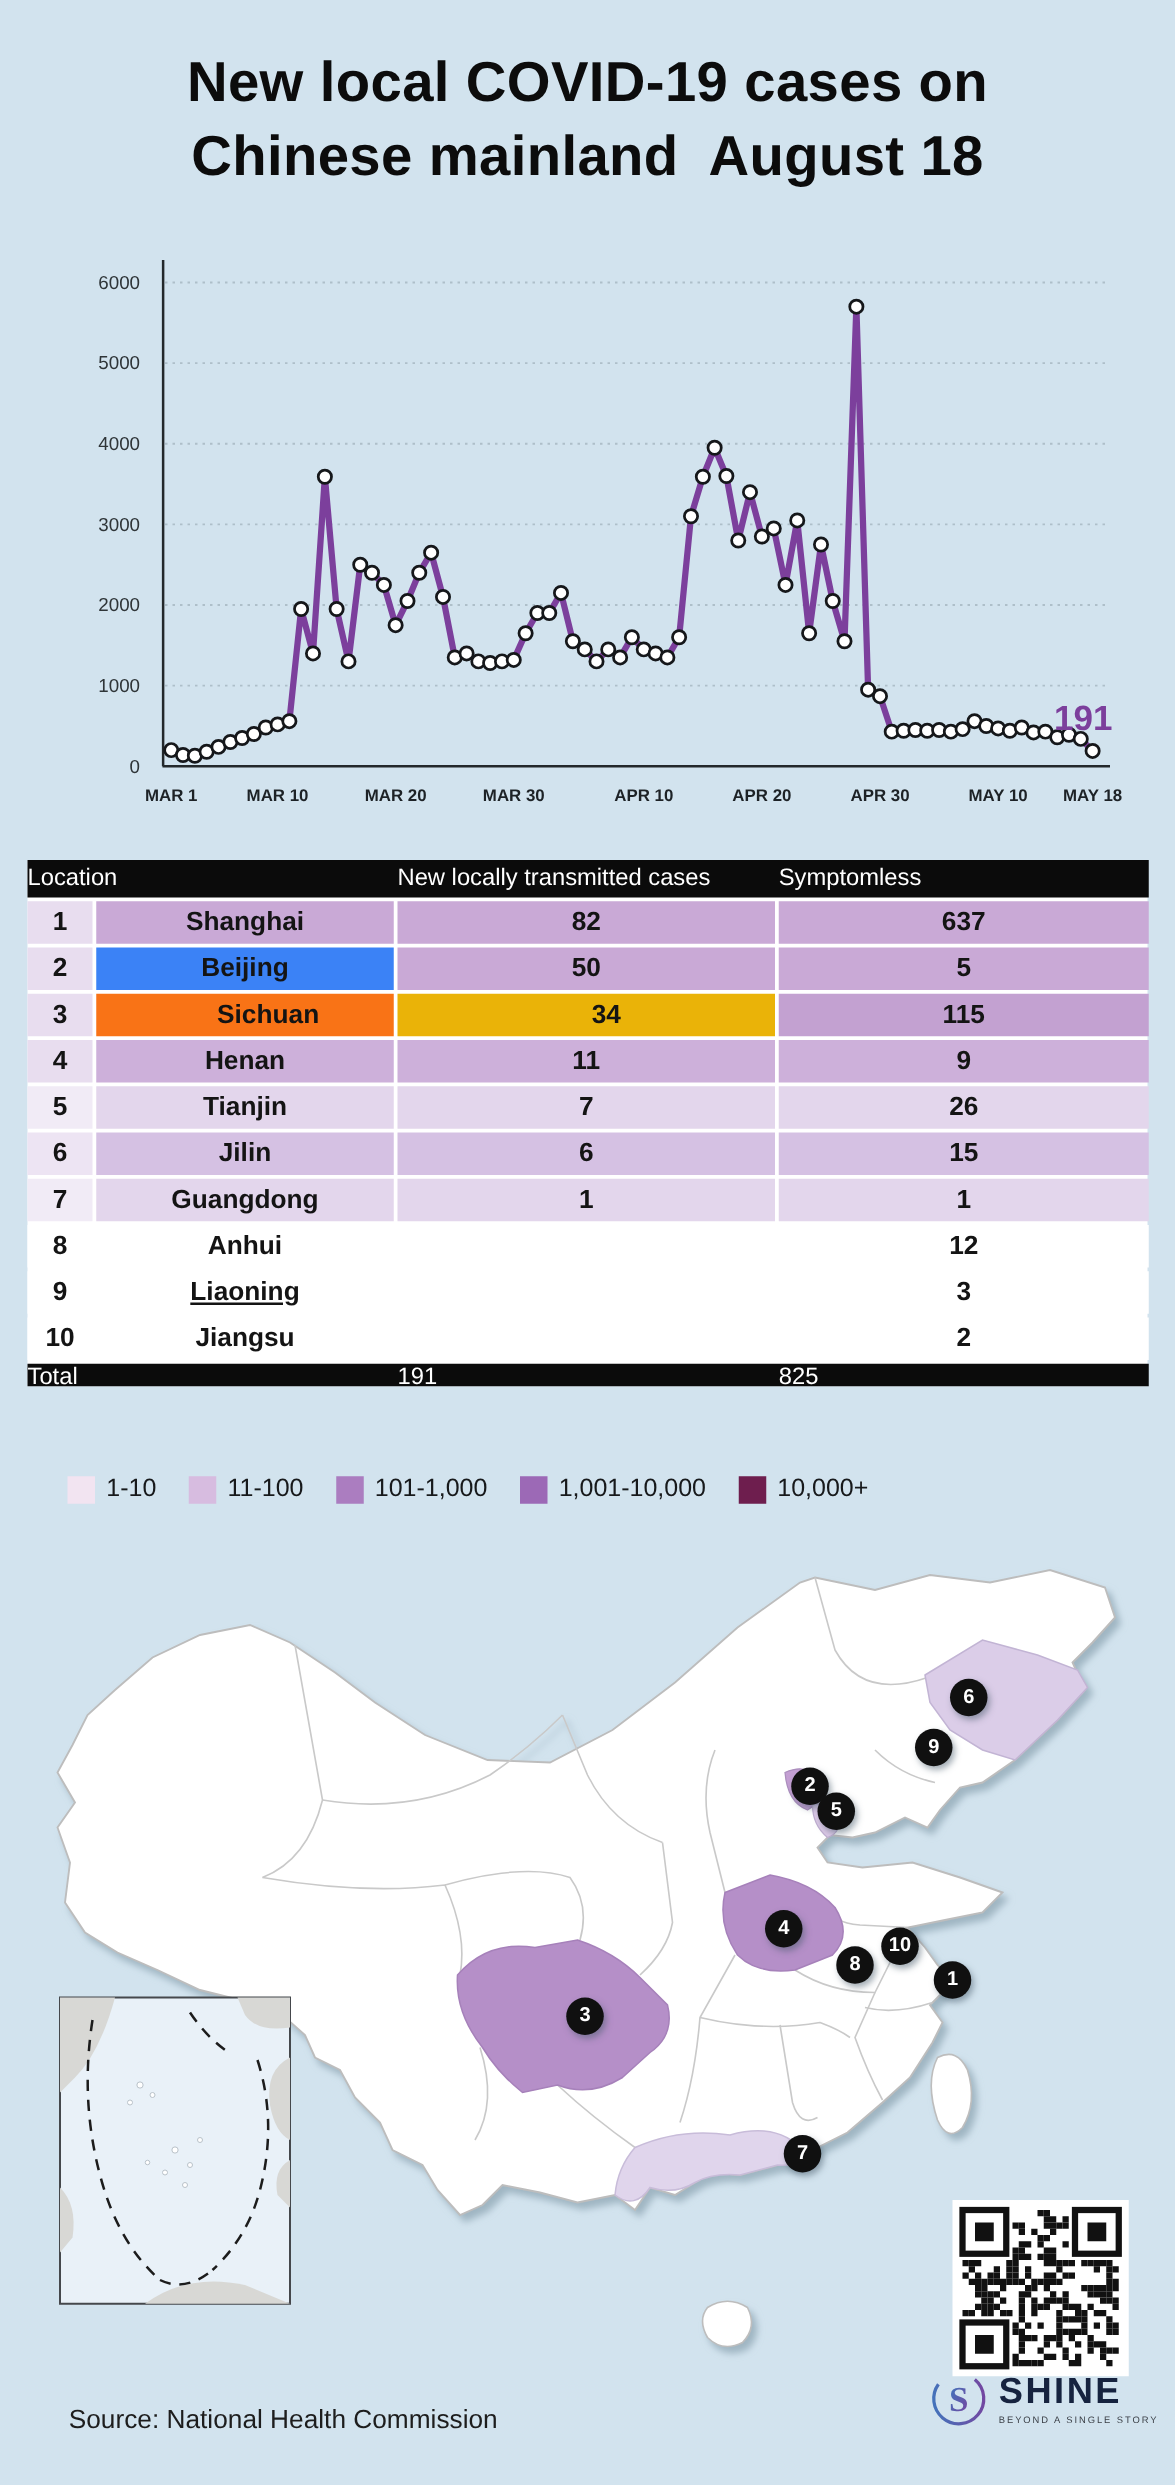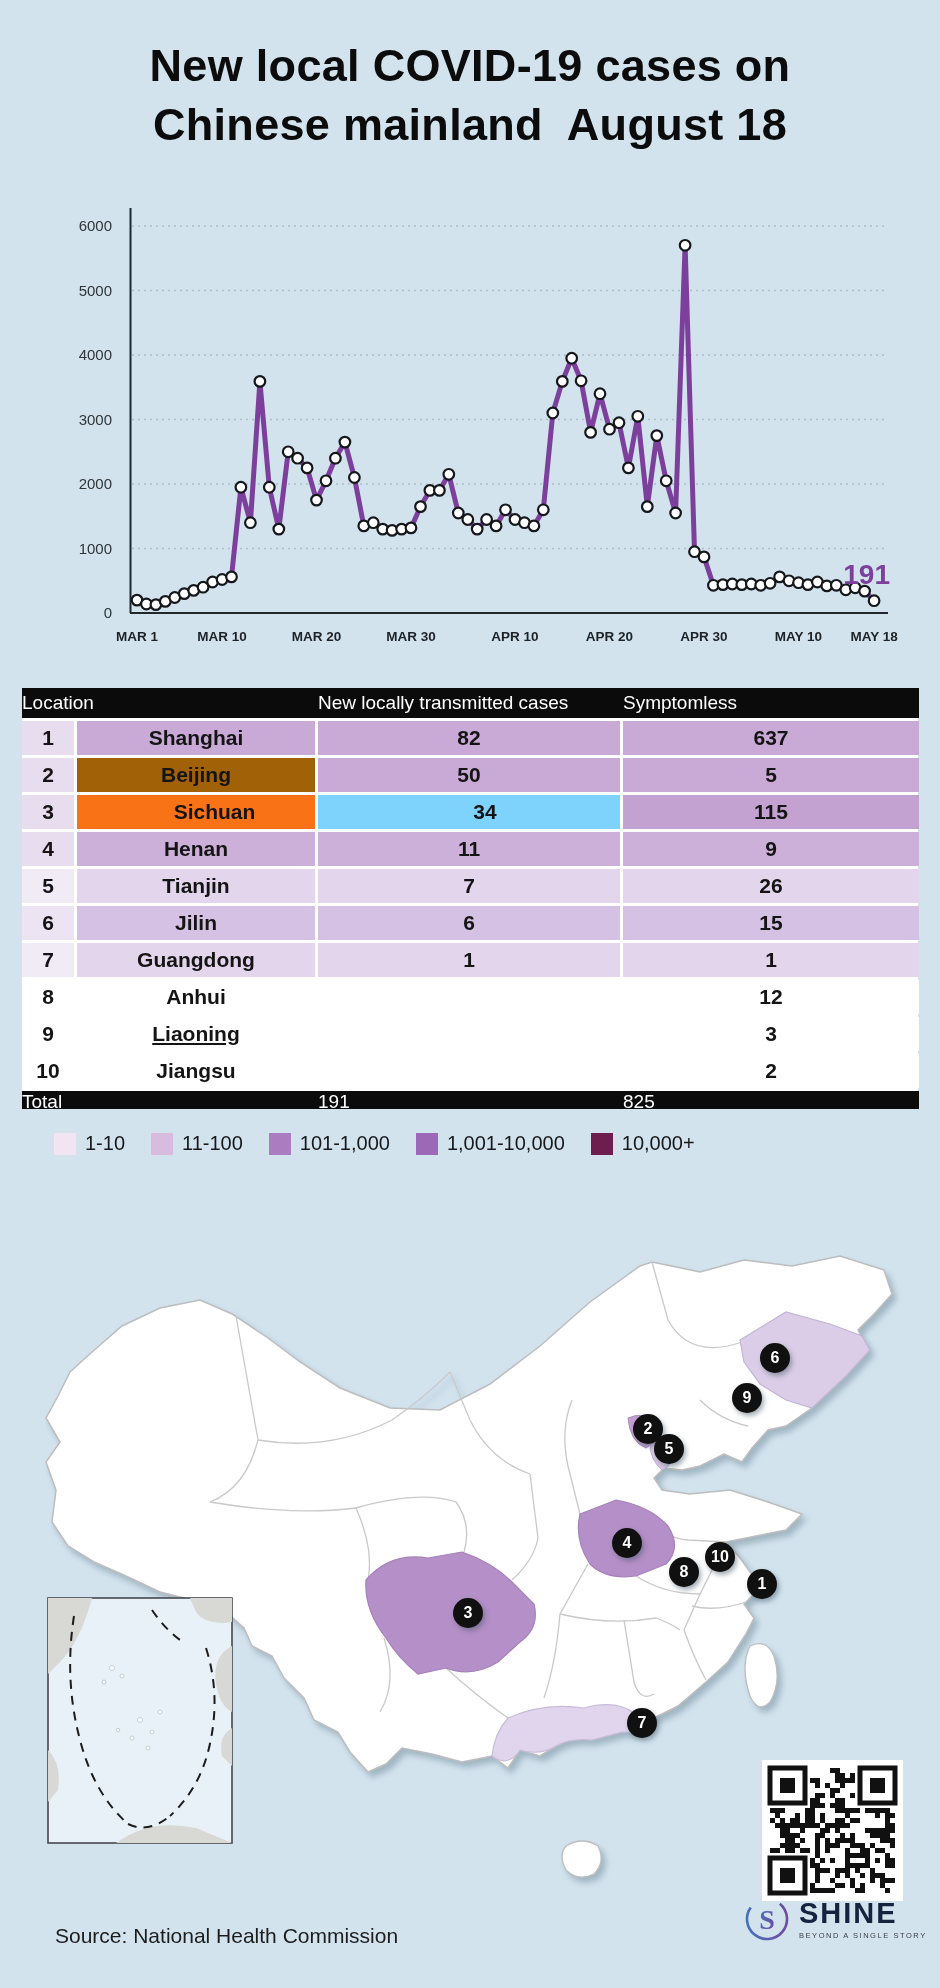--- a/index.html
+++ b/index.html
@@ -23,21 +23,21 @@
                grid-template-columns:52px 238px 302px 296px;gap:3px;background:#ffffff;}
   .t-bar{grid-column:1/5;background:#0b0b0b;color:#fff;display:grid;
          grid-template-columns:52px 238px 302px 296px;gap:3px;align-items:center;}
   .t-bar.head{height:30px;}
   .t-bar.foot{height:18px;}
   .t-bar .h{text-align:left;font-size:19px;}
   .span2{grid-column:1/3;}
   .cell{height:34px;display:flex;align-items:center;justify-content:center;
         font-size:21px;font-weight:600;color:#141414;}
   
-  .legend{position:absolute;left:54px;top:1132px;display:flex;align-items:flex-end;gap:26px;}
+  .legend{position:absolute;left:54px;top:1180px;display:flex;align-items:flex-end;gap:26px;}
   .leg-item{display:flex;align-items:center;gap:9px;font-size:20px;color:#17191b;}
   .leg-swatch{width:22px;height:22px;}
   
   #map-svg{position:absolute;left:0;top:1250px;width:940px;height:640px;}
   .map-marker{position:absolute;width:30px;height:30px;border-radius:50%;background:#101010;
               color:#fff;display:flex;align-items:center;justify-content:center;
               font-size:16px;font-weight:bold;box-shadow:2px 3px 5px rgba(70,90,105,.5);}
   #qr{position:absolute;left:762px;top:1760px;width:141px;height:141px;background:#fff;}
   
   .source{position:absolute;left:55px;top:1924px;font-size:21px;color:#1d1d1d;}
@@ -169,26 +169,26 @@
       <div class="h span2">Location</div>
       <div class="h">New locally transmitted cases</div>
       <div class="h">Symptomless</div>
     </div>
 
   <div class="cell" style="background: rgb(232, 221, 239);">1</div>
       <div class="cell" style="background: rgb(201, 169, 214);">Shanghai</div>
       <div class="cell" style="background: rgb(201, 169, 214);">82</div>
       <div class="cell" style="background: rgb(201, 169, 214);">637</div>
       <div class="cell" style="background: rgb(232, 221, 239);">2</div>
-      <div class="cell" style="background: #a16207;">Beijing</div>
+      <div class="cell" style="background: #3b82f6;">Beijing</div>
       <div class="cell" style="background: rgb(201, 169, 214);">50</div>
       <div class="cell" style="background: rgb(201, 169, 214);">5</div>
       <div class="cell" style="background: rgb(232, 221, 239);">3</div>
       <div class="cell" style="background: #f97316; padding-left: 37px;">Sichuan</div>
-      <div class="cell" style="background: #7dd3fc; padding-left: 32px;">34</div>
+      <div class="cell" style="background: #eab308; padding-left: 32px;">34</div>
       <div class="cell" style="background: rgb(195, 161, 209);">115</div>
       <div class="cell" style="background: rgb(232, 221, 239);">4</div>
       <div class="cell" style="background: rgb(205, 176, 218);">Henan</div>
       <div class="cell" style="background: rgb(205, 176, 218);">11</div>
       <div class="cell" style="background: rgb(205, 176, 218);">9</div>
       <div class="cell" style="background: rgb(241, 235, 246);">5</div>
       <div class="cell" style="background: rgb(227, 214, 236);">Tianjin</div>
       <div class="cell" style="background: rgb(227, 214, 236);">7</div>
       <div class="cell" style="background: rgb(227, 214, 236);">26</div>
       <div class="cell" style="background: rgb(237, 228, 243);">6</div>

